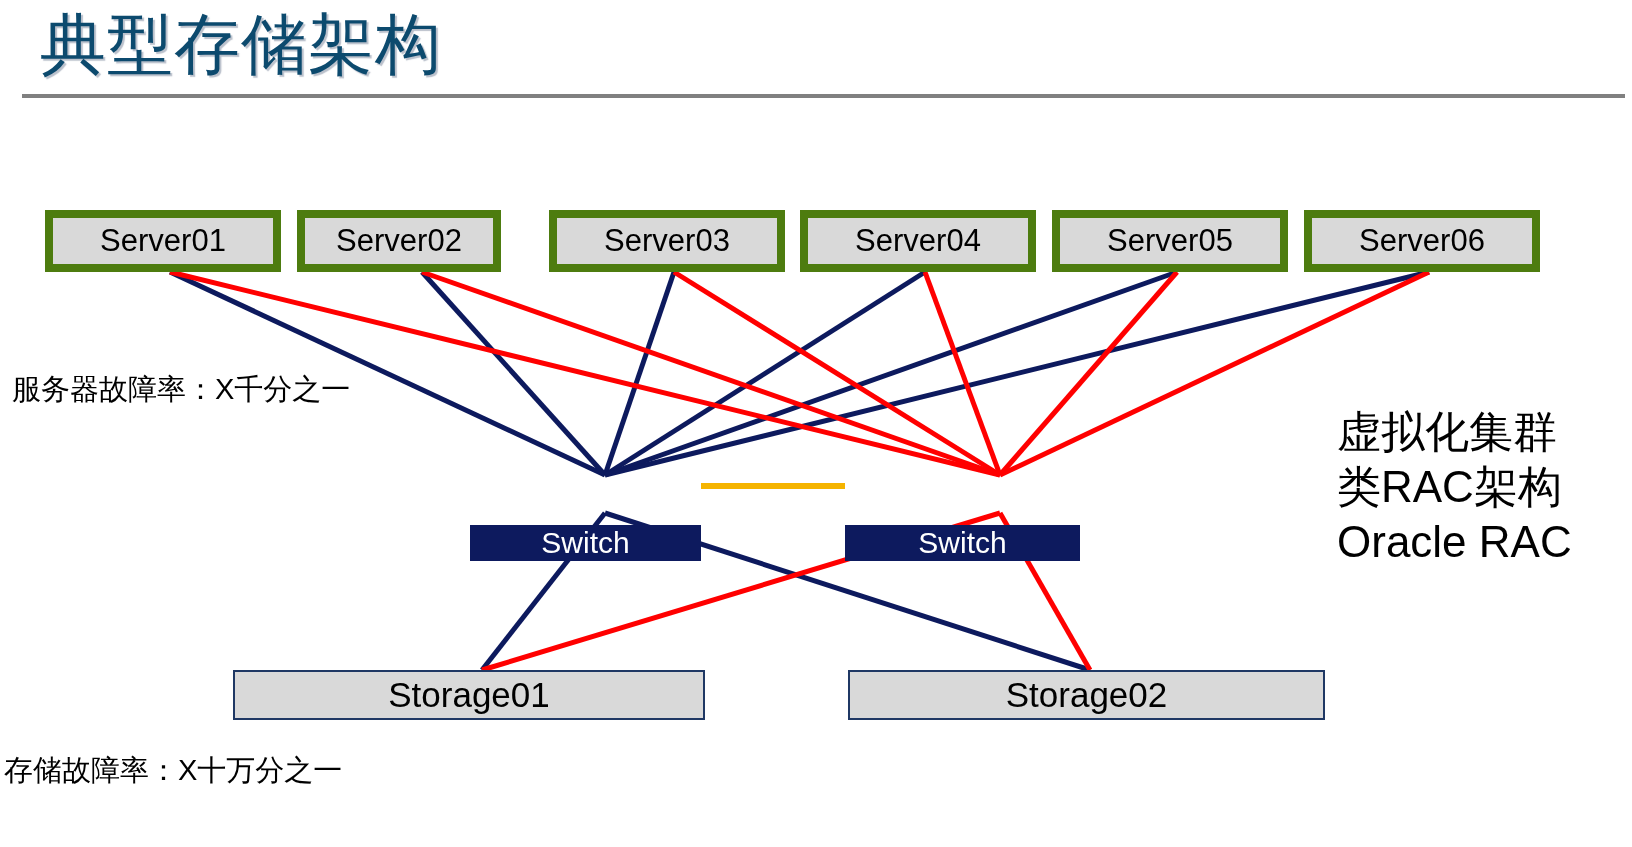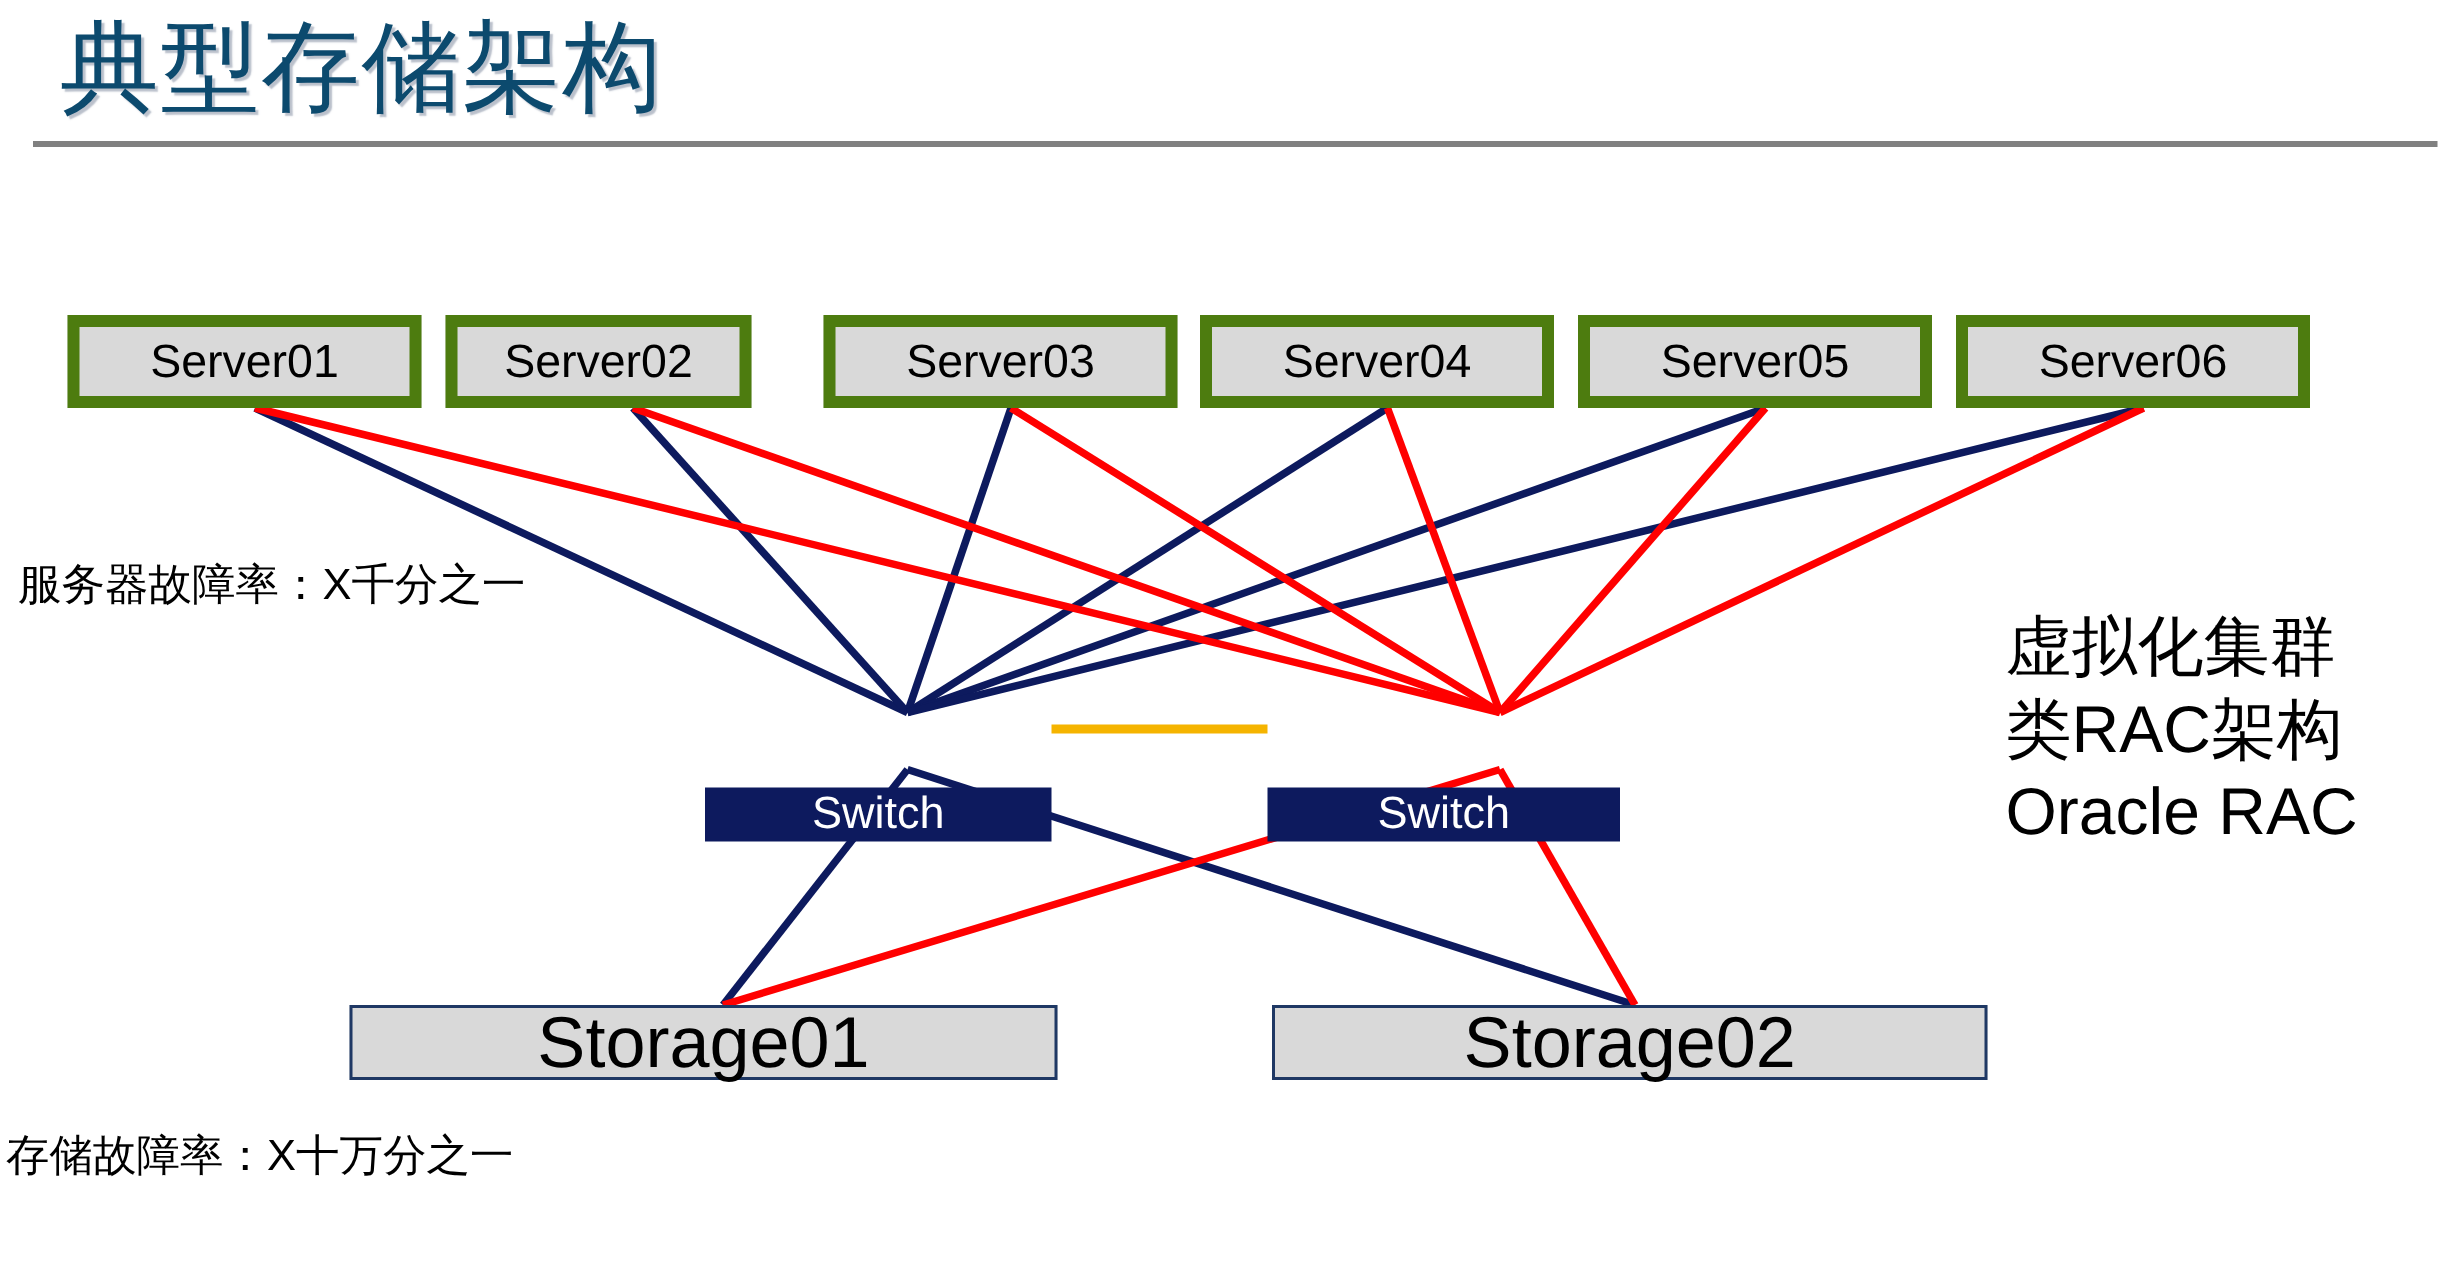--- a/index.html
+++ b/index.html
@@ -67,21 +67,21 @@
     background: #0d1a5e;
     color: #ffffff;
     font-size: 30px;
     border: none;
     margin-top: 48px;
   }
   .storage-box {
     background: #d9d9d9;
     border: 2px solid #1f3864;
     color: #000000;
-    font-size: 48px;
+    font-size: 35px;
   }
   .note {
     position: absolute;
     font-size: 29px;
     color: #000000;
     white-space: nowrap;
   }
   #right-note {
     position: absolute;
     left: 1337px;

